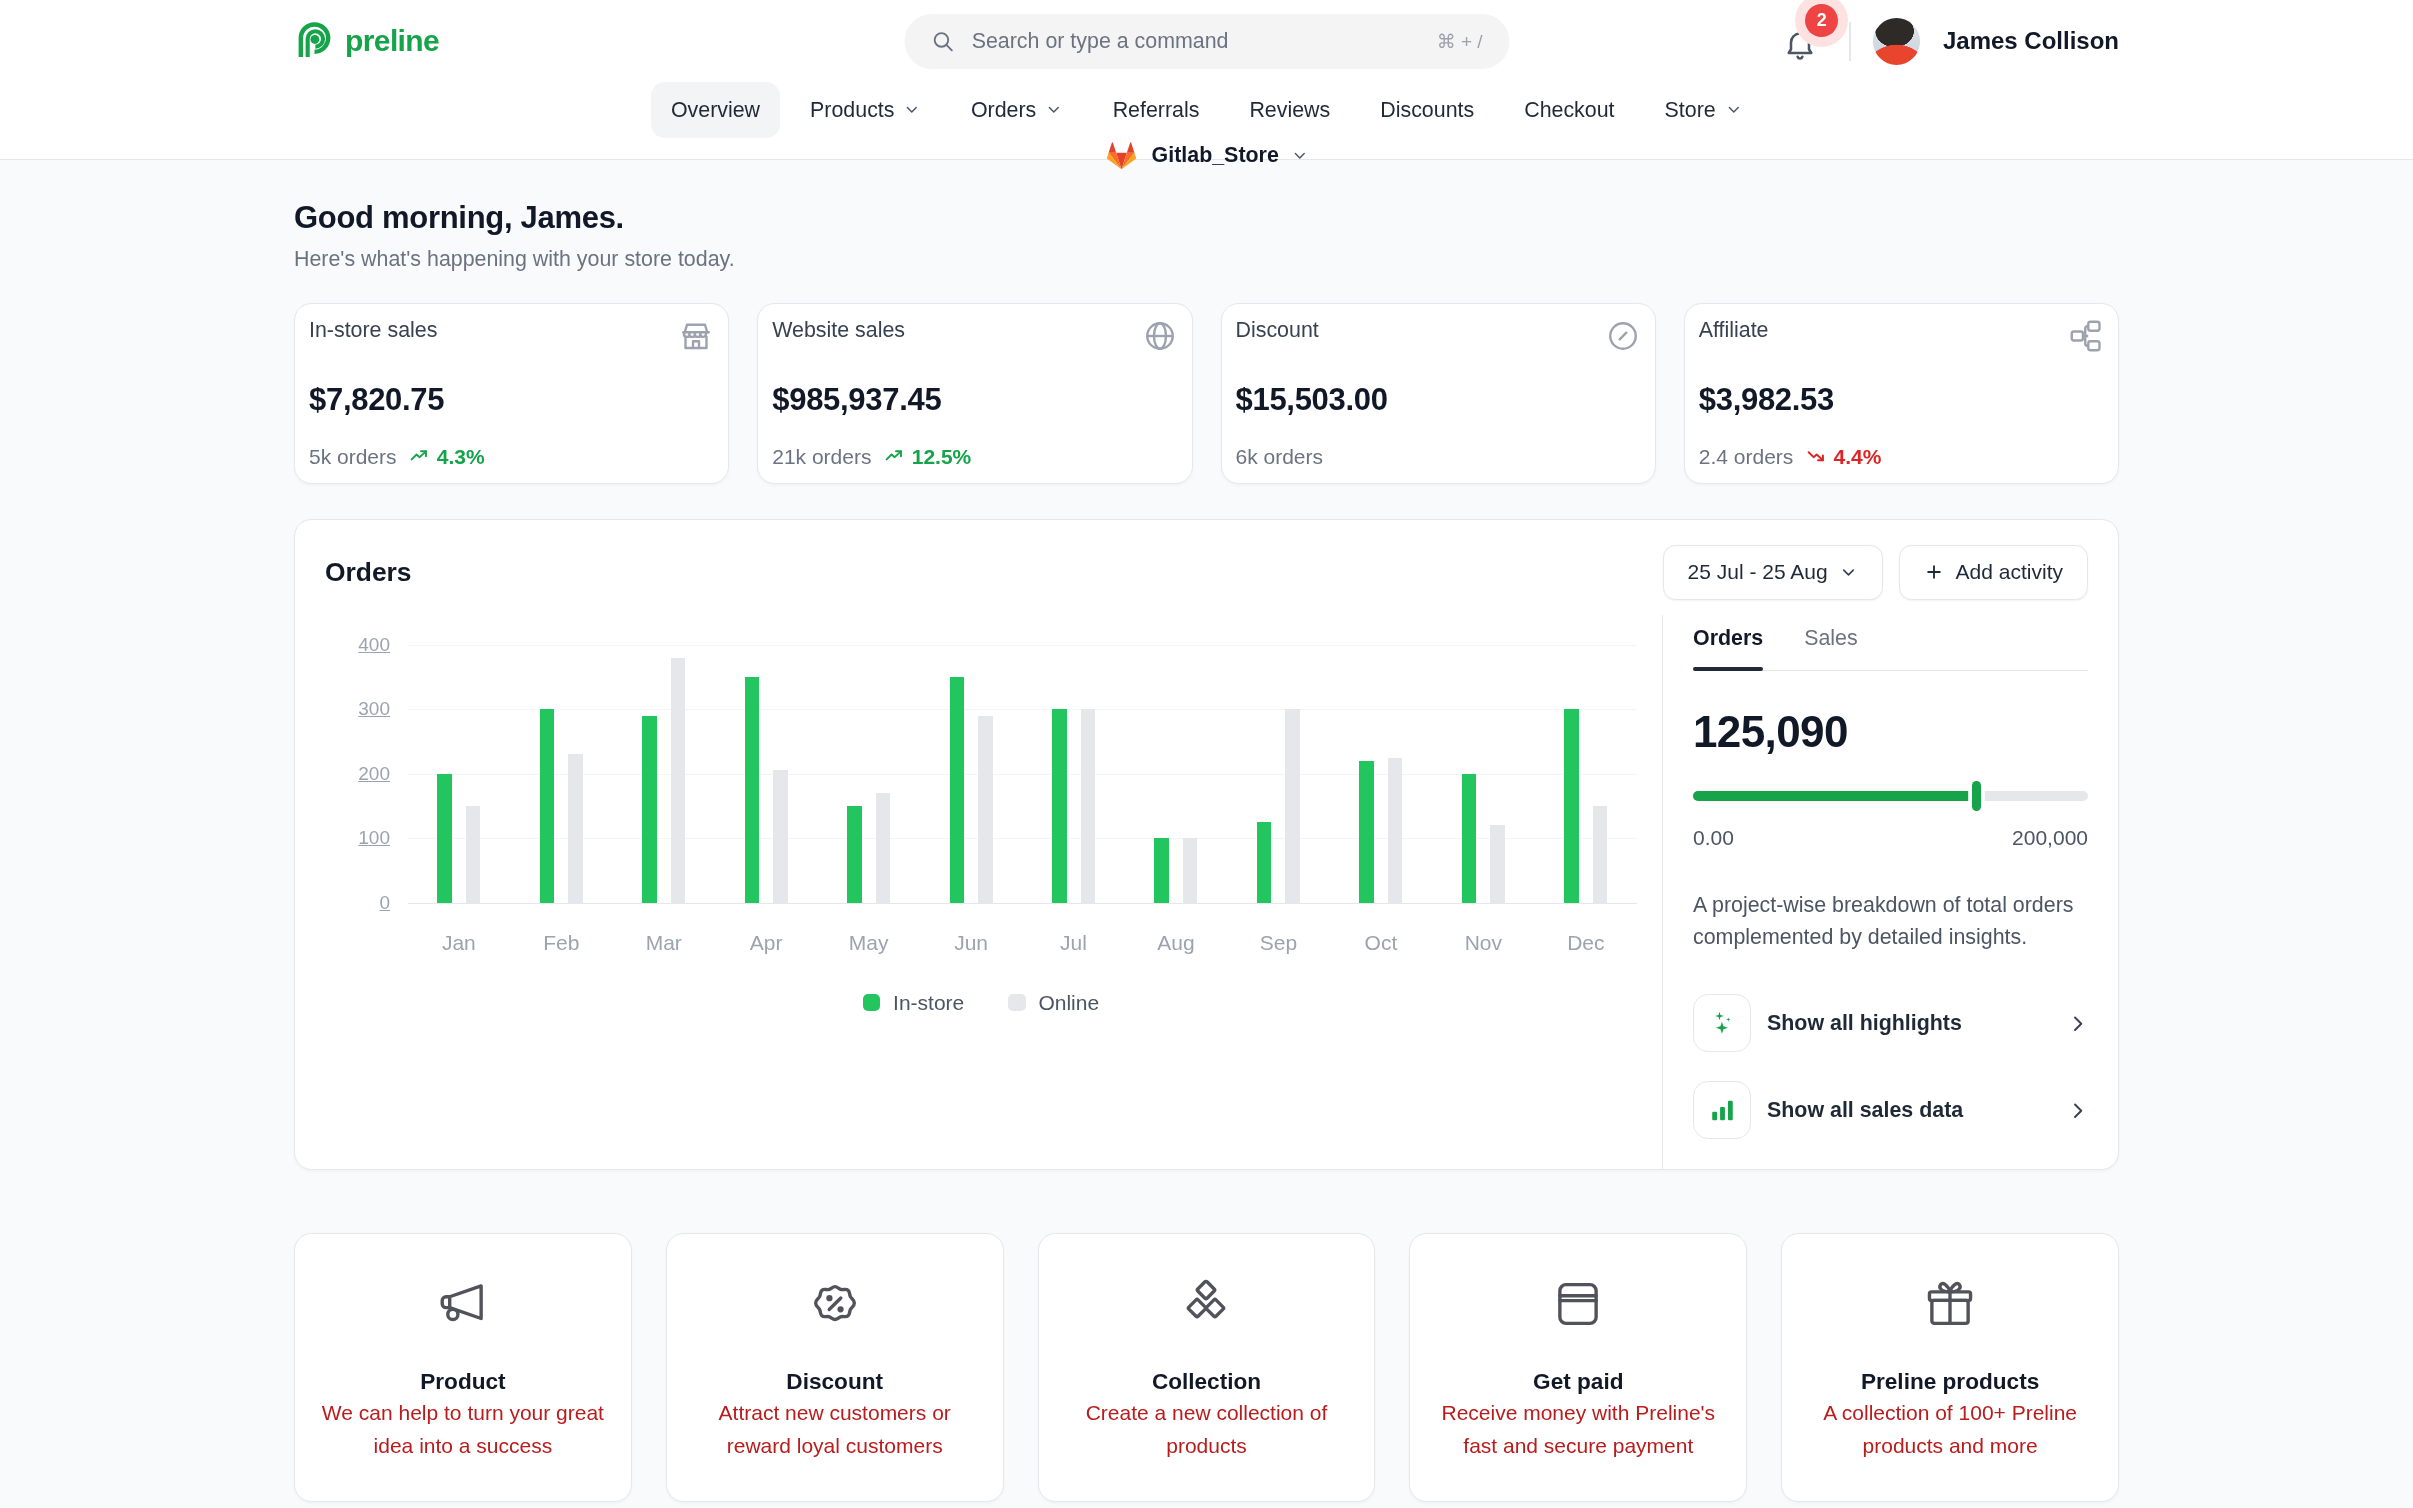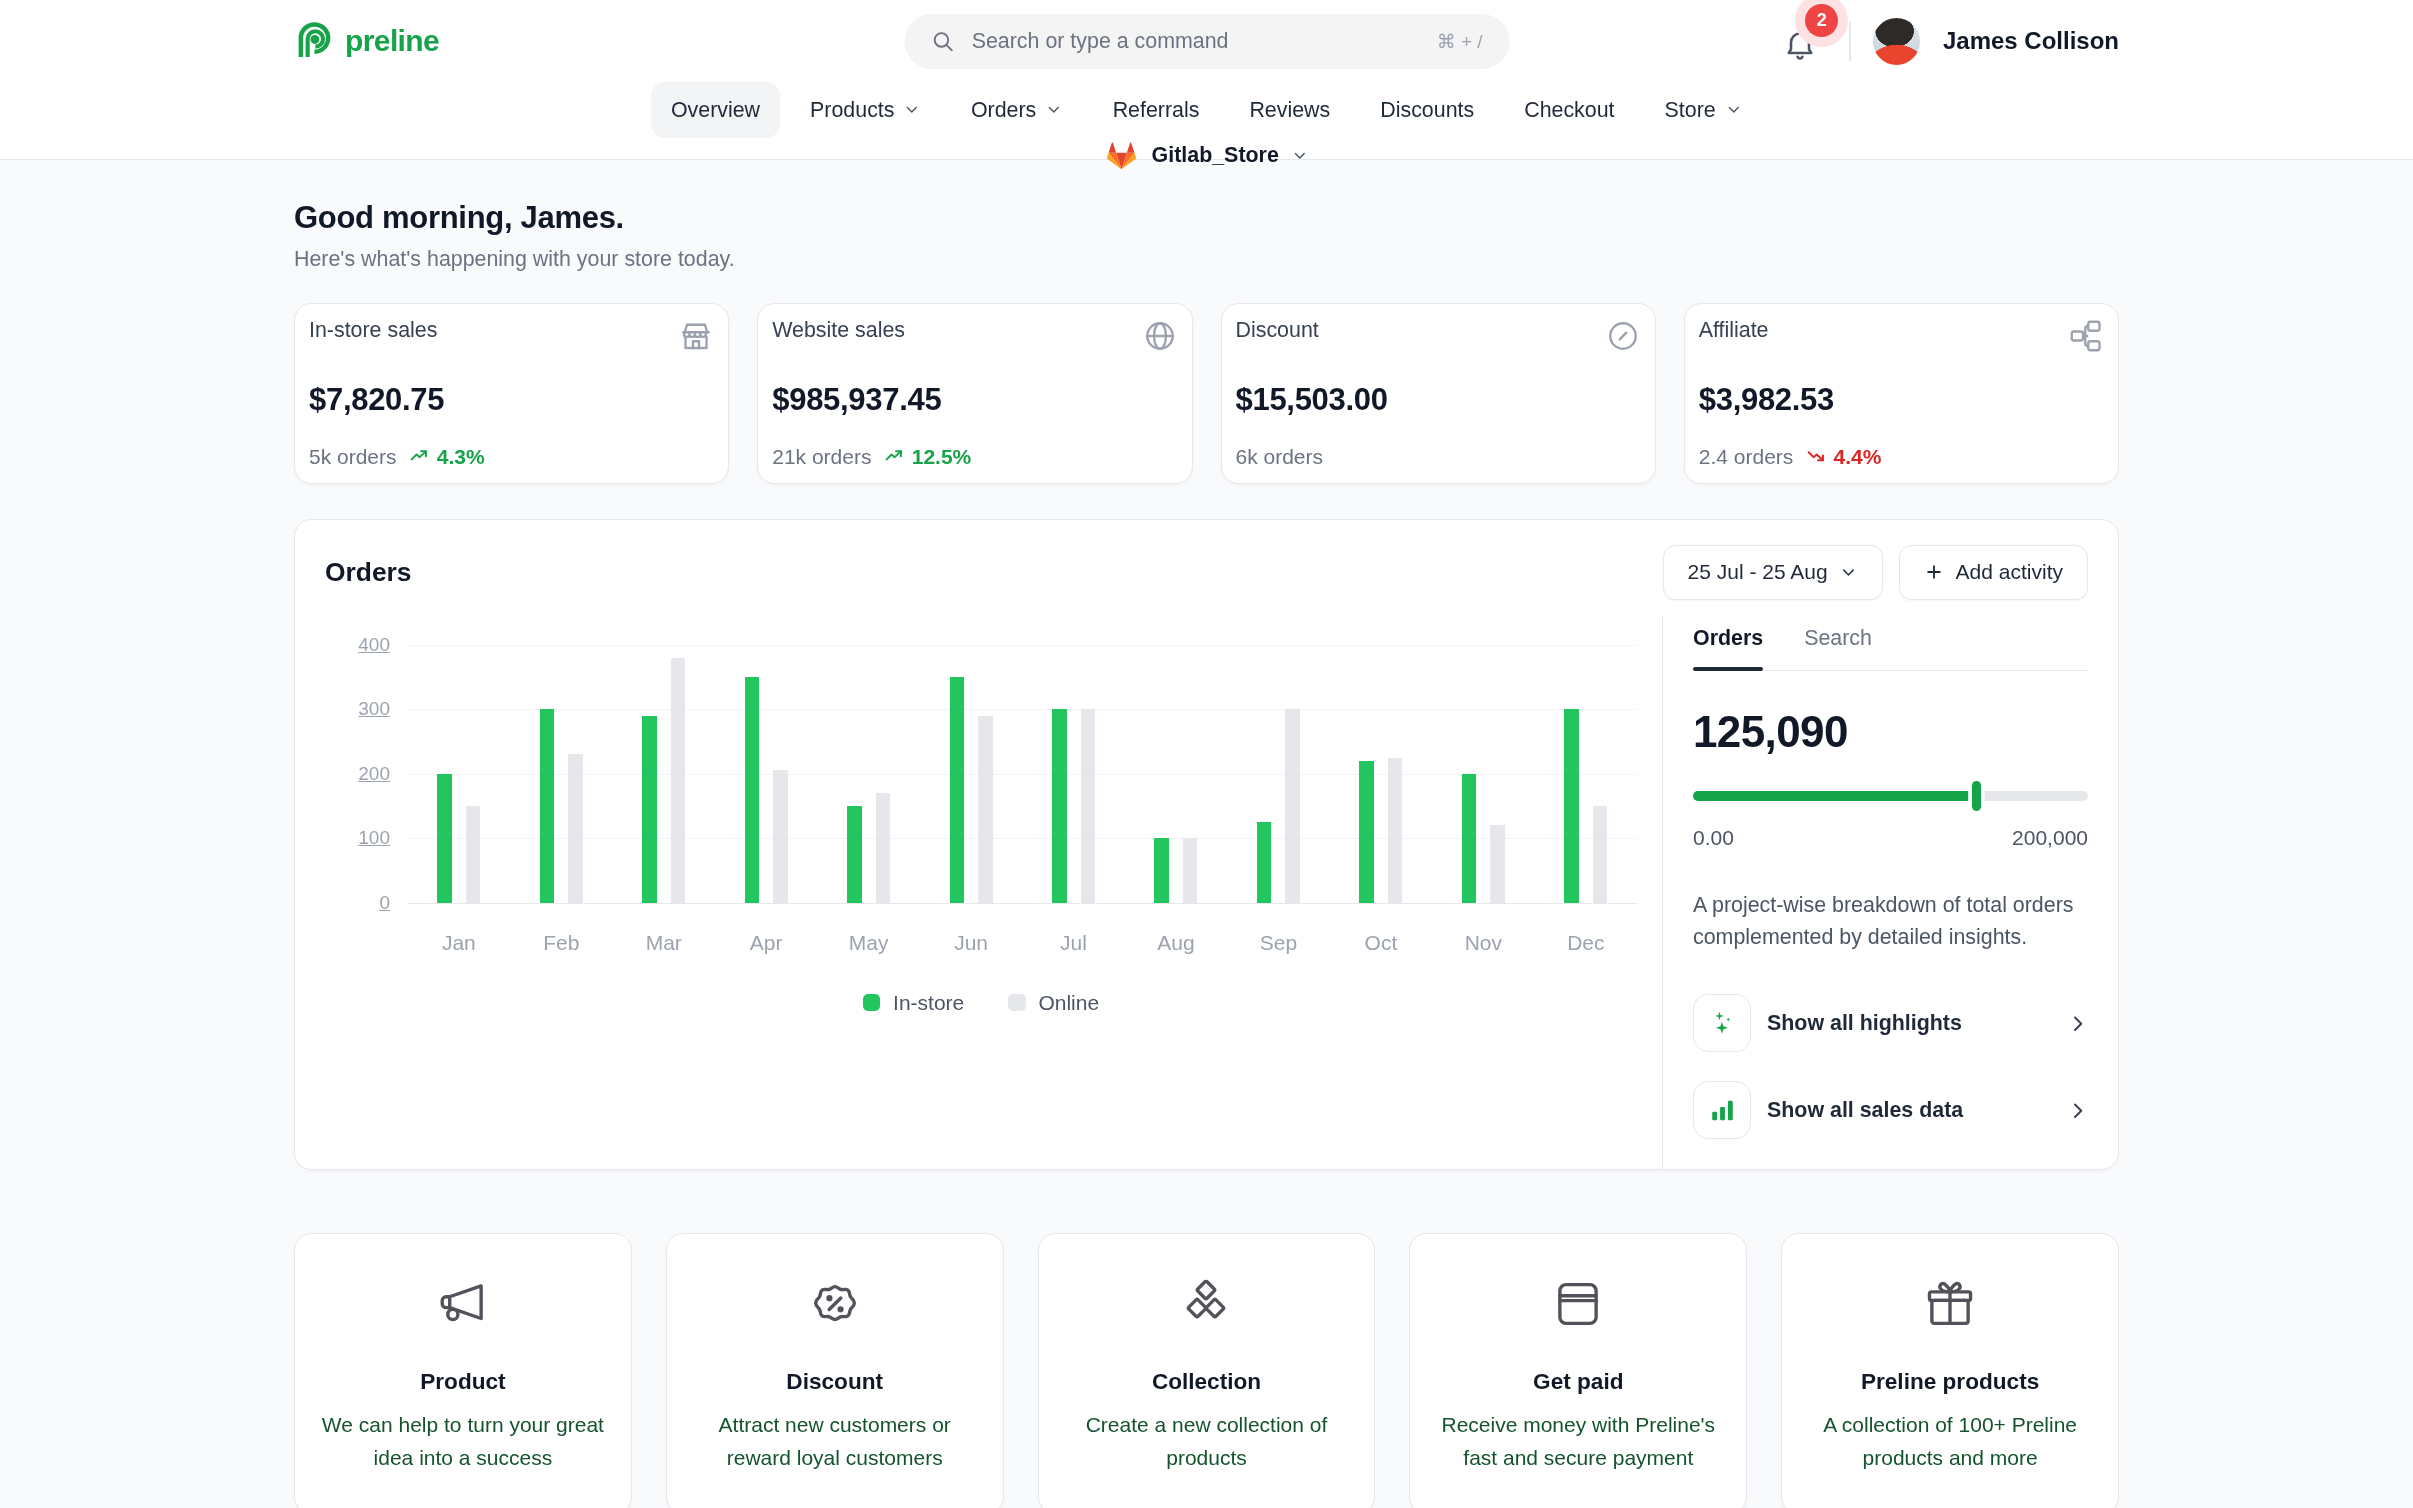--- a/index.html
+++ b/index.html
@@ -100,21 +100,21 @@
   .panel-link { display:flex; align-items:center; gap:16px; cursor:pointer; }
   .panel-link-icon { width:58px; height:58px; flex:none; border:1.3px solid #e5e7eb; border-radius:15px; display:flex; align-items:center; justify-content:center; color:#16a34a; }
   .panel-link-label { flex:1; font-size:21.4px; font-weight:700; color:#1f2937; }
   .panel-link-chevron { color:#374151; }
 
   
   .features { display:grid; grid-template-columns:repeat(5,1fr); gap:34px; margin-top:63px; }
   .feature-card { background:#fff; border:1.3px solid #e5e7eb; border-radius:17.6px; padding:41px 25px 39px; text-align:center; box-shadow:0 1.3px 3.1px rgba(0,0,0,.03); cursor:pointer; }
   .feature-icon { color:#52525b; display:flex; justify-content:center; }
   .feature-title { font-size:22.6px; font-weight:700; color:#111827; margin-top:36px; }
-  .feature-desc { font-size:21px; color:#14532d; line-height:1.55; margin-top:14px; }
+  .feature-desc { font-size:21px; color:#b91c1c; line-height:1.55; margin-top:2px; }
 </style>
 </head>
 <body>
 
 <div class="header">
   <div class="header-inner">
     <div class="logo">
       <span>
         <svg width="41" height="41" viewBox="0 0 24 24" fill="none" stroke="#16a34a">
           <path d="M4 21V10a8 8 0 0 1 16 0v0a8 8 0 0 1-8 8" stroke-width="2.6"></path>
@@ -442,21 +442,21 @@
           <span class="legend-item">
             <span class="legend-swatch" id="swatch-1" style="background: rgb(229, 231, 235);"></span>
             <span>Online</span>
           </span>
         </div>
       </div>
 
       <div class="panel">
         <div class="panel-tabs">
           <span class="panel-tab active">Orders</span>
-          <span class="panel-tab">Search</span>
+          <span class="panel-tab">Sales</span>
         </div>
         <div class="panel-total">125,090</div>
         <div class="progress">
           <div class="progress-fill" style="width: 72%;"></div>
         </div>
         <div class="progress-labels">
           <span>0.00</span>
           <span>200,000</span>
         </div>
         <div class="panel-desc">A project-wise breakdown of total orders complemented by detailed insights.</div>

